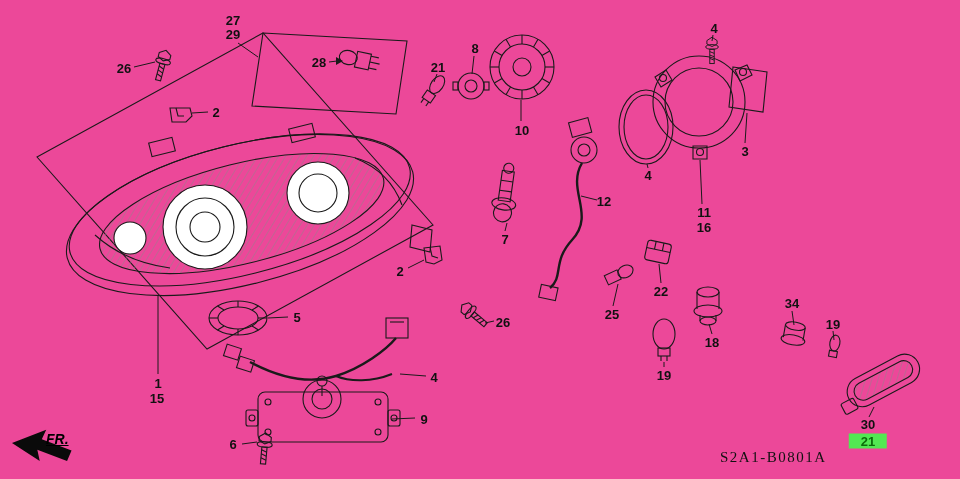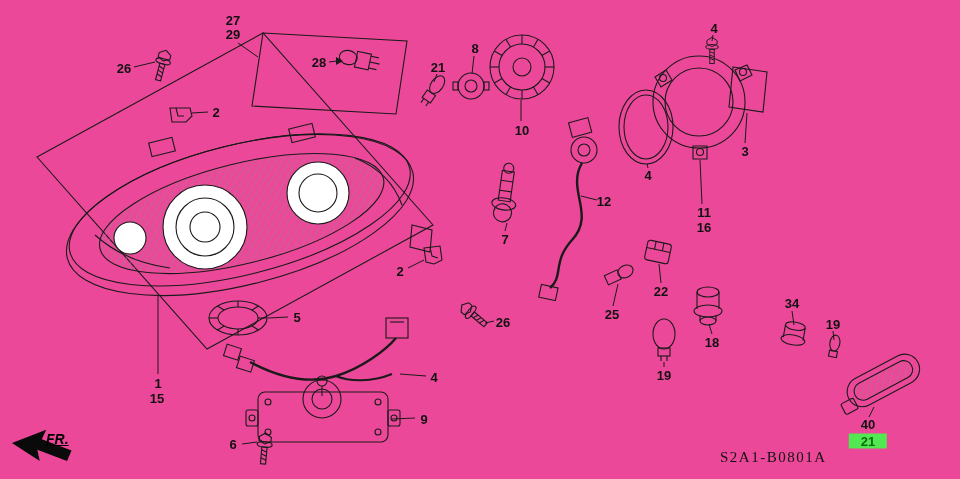--- a/index.html
+++ b/index.html
@@ -279,21 +279,21 @@
 <span class="callout" style="left:297px;top:317px">5</span>
 <span class="callout" style="left:158px;top:383px">1</span>
 <span class="callout" style="left:157px;top:398px">15</span>
 <span class="callout" style="left:434px;top:377px">4</span>
 <span class="callout" style="left:661px;top:291px">22</span>
 <span class="callout" style="left:612px;top:314px">25</span>
 <span class="callout" style="left:712px;top:342px">18</span>
 <span class="callout" style="left:664px;top:375px">19</span>
 <span class="callout" style="left:792px;top:303px">34</span>
 <span class="callout" style="left:833px;top:324px">19</span>
-<span class="callout" style="left:868px;top:424px">40</span>
+<span class="callout" style="left:868px;top:424px">30</span>
 <span class="callout selected" style="left:868px;top:441px">21</span>
 <span class="callout" style="left:233px;top:444px">6</span>
 <span class="callout" style="left:424px;top:419px">9</span>
 
 <span class="fr-label">FR.</span>
 <span class="part-code">S2A1-B0801A</span>
 
 </div>
 
 </body></html>

